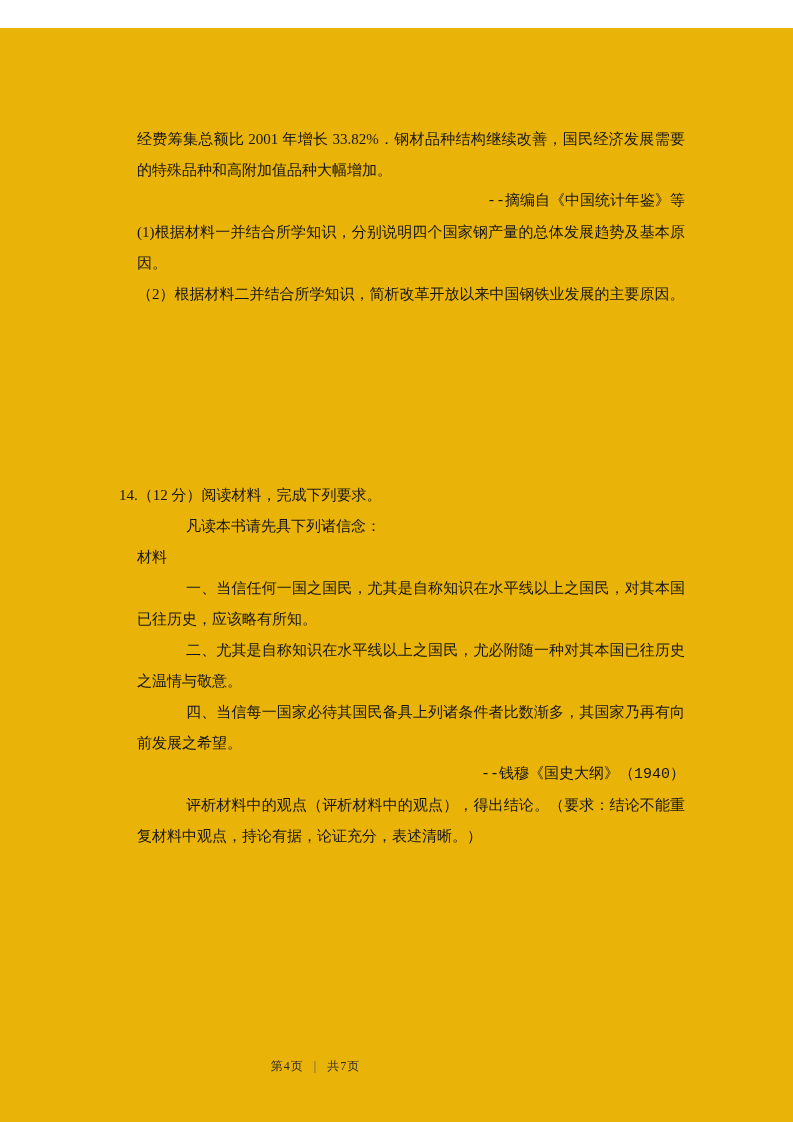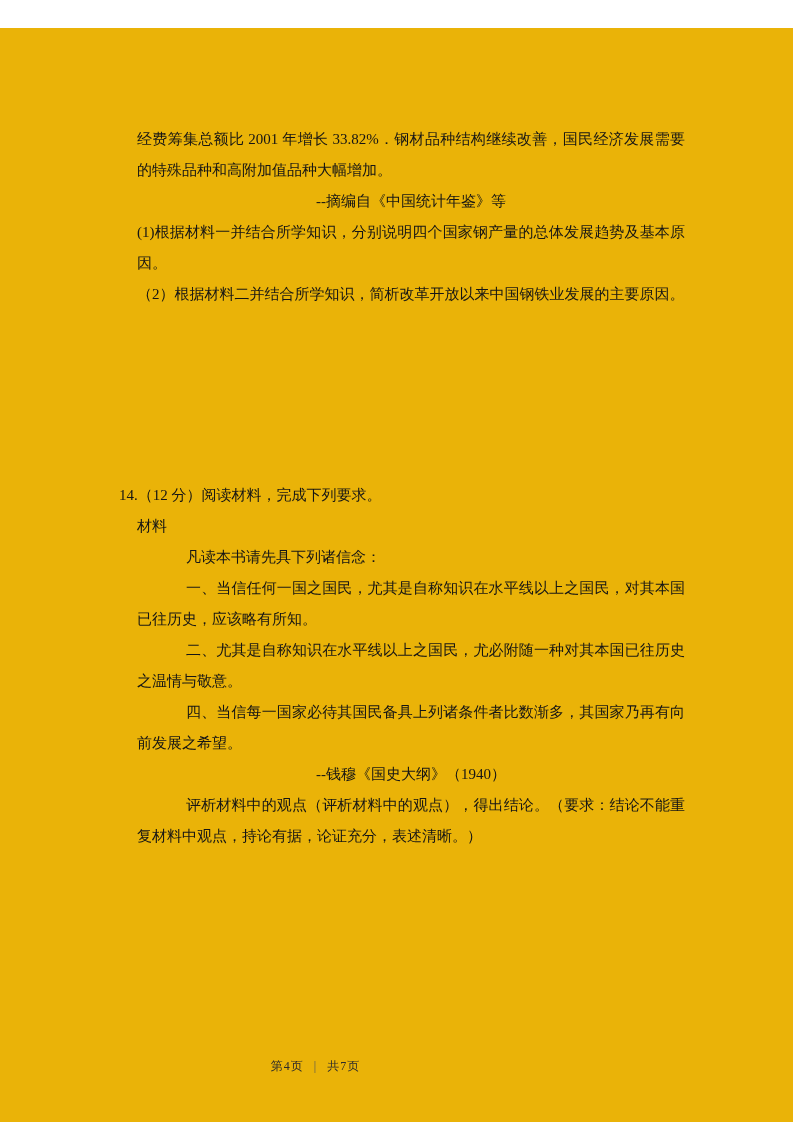--- a/index.html
+++ b/index.html
@@ -28,21 +28,22 @@
   .para {
     margin: 0;
     text-align: justify;
     text-justify: inter-ideograph;
     word-break: break-all;
   }
   .indent {
     text-indent: 49px;
   }
   .right {
-    text-align: center;
+    text-align: right;
+    font-family: Liberation Mono, monospace;
   }
   .hang {
     margin-left: -18px;
   }
   .section-gap {
     margin-top: 170px;
   }
   .footer {
     position: absolute;
     left: 0;
@@ -68,23 +69,23 @@
     <p class="para">经费筹集总额比 2001 年增长 33.82%．钢材品种结构继续改善，国民经济发展需要的特殊品种和高附加值品种大幅增加。</p>
 
     <p class="para right">--摘编自《中国统计年鉴》等</p>
 
     <p class="para">(1)根据材料一并结合所学知识，分别说明四个国家钢产量的总体发展趋势及基本原因。</p>
 
     <p class="para">（2）根据材料二并结合所学知识，简析改革开放以来中国钢铁业发展的主要原因。</p>
 
     <p class="para hang section-gap">14.（12 分）阅读材料，完成下列要求。</p>
 
+    <p class="para indent">凡读本书请先具下列诸信念：</p>
+
     <p class="para">材料</p>
-
-    <p class="para indent">凡读本书请先具下列诸信念：</p>
 
     <p class="para indent">一、当信任何一国之国民，尤其是自称知识在水平线以上之国民，对其本国已往历史，应该略有所知。</p>
 
     <p class="para indent">二、尤其是自称知识在水平线以上之国民，尤必附随一种对其本国已往历史之温情与敬意。</p>
 
 
     <p class="para indent">四、当信每一国家必待其国民备具上列诸条件者比数渐多，其国家乃再有向前发展之希望。</p>
 
     <p class="para right">--钱穆《国史大纲》（1940）</p>
 

